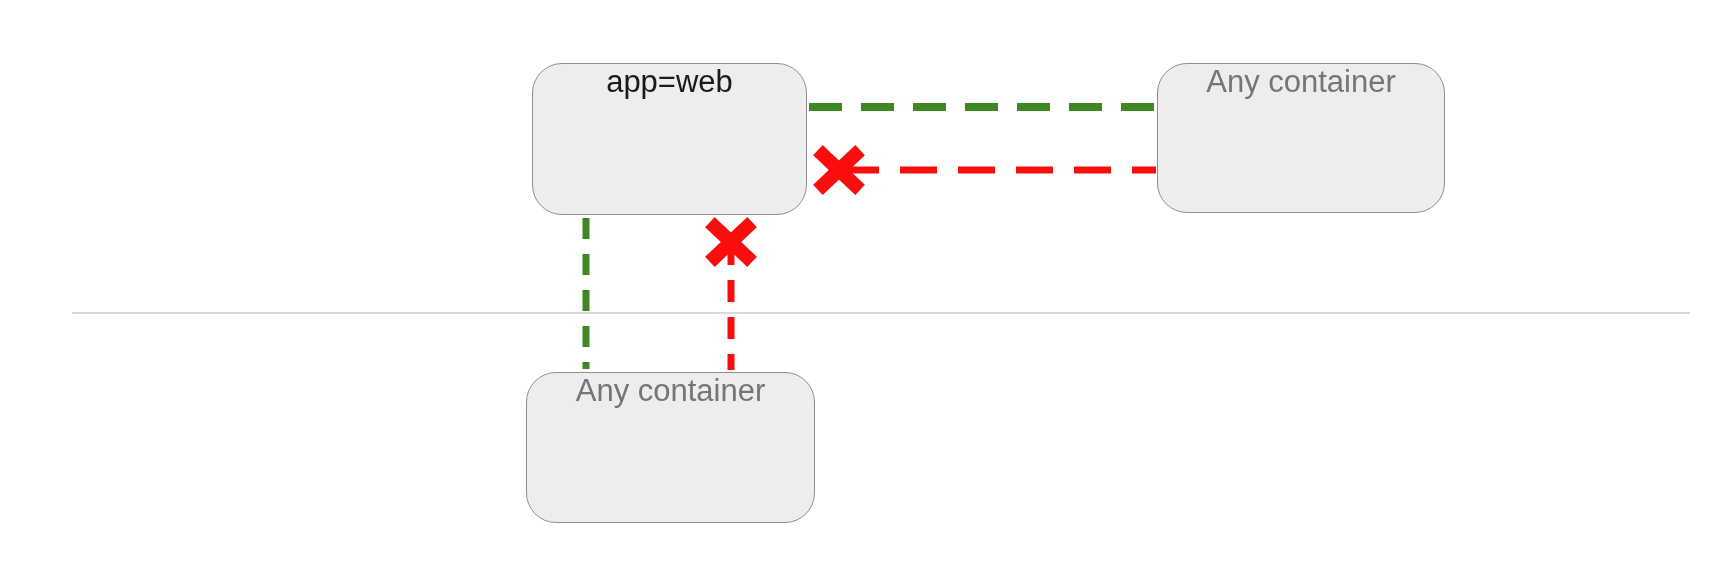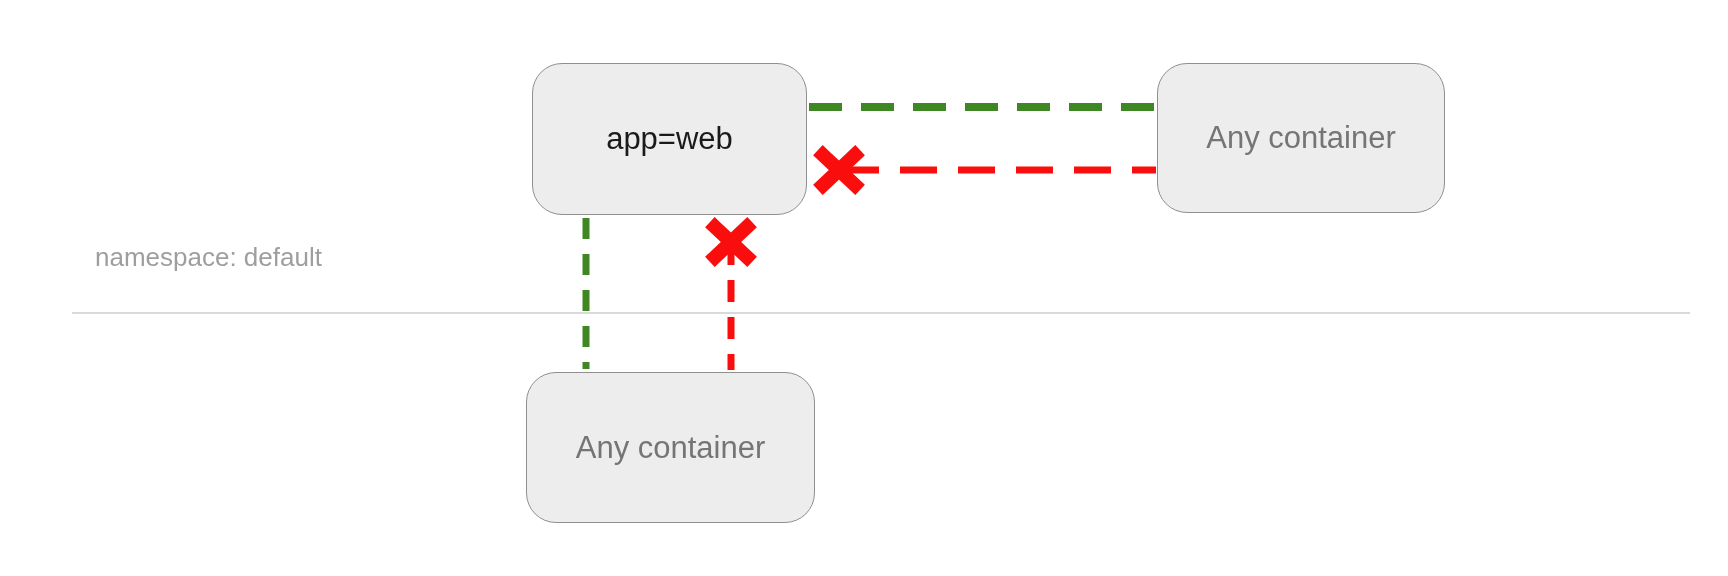--- a/index.html
+++ b/index.html
@@ -42,21 +42,21 @@
     white-space: nowrap;
   }
   .namespace-label.default { top: 242px; }
   .namespace-label.prod    { top: 337px; }
   .node {
     position: absolute;
     background: var(--node-fill);
     border: 1.5px solid var(--node-border);
     border-radius: 30px;
     display: flex;
-    align-items: center;
+    align-items: flex-start;
     justify-content: center;
     font-size: 31px;
     white-space: nowrap;
   }
   .node.app-web {
     left: 532px; top: 63px; width: 275px; height: 152px;
     color: var(--node-text-dark);
   }
   .node.any-top {
     left: 1157px; top: 63px; width: 288px; height: 150px;
@@ -76,21 +76,20 @@
   .edge-blocked { stroke: var(--blocked); fill: none; }
   .x-mark      { stroke: var(--blocked); fill: none; stroke-linecap: square; }
 </style>
 </head>
 <body>
 
 <div class="canvas">
 
   <div class="namespace-divider"></div>
 
-  <div class="namespace-label default">namespace: default</div>
 
 
   <div class="node app-web">
     <span>app=web</span>
   </div>
 
   <div class="node any-top">
     <span>Any container</span>
   </div>
 

